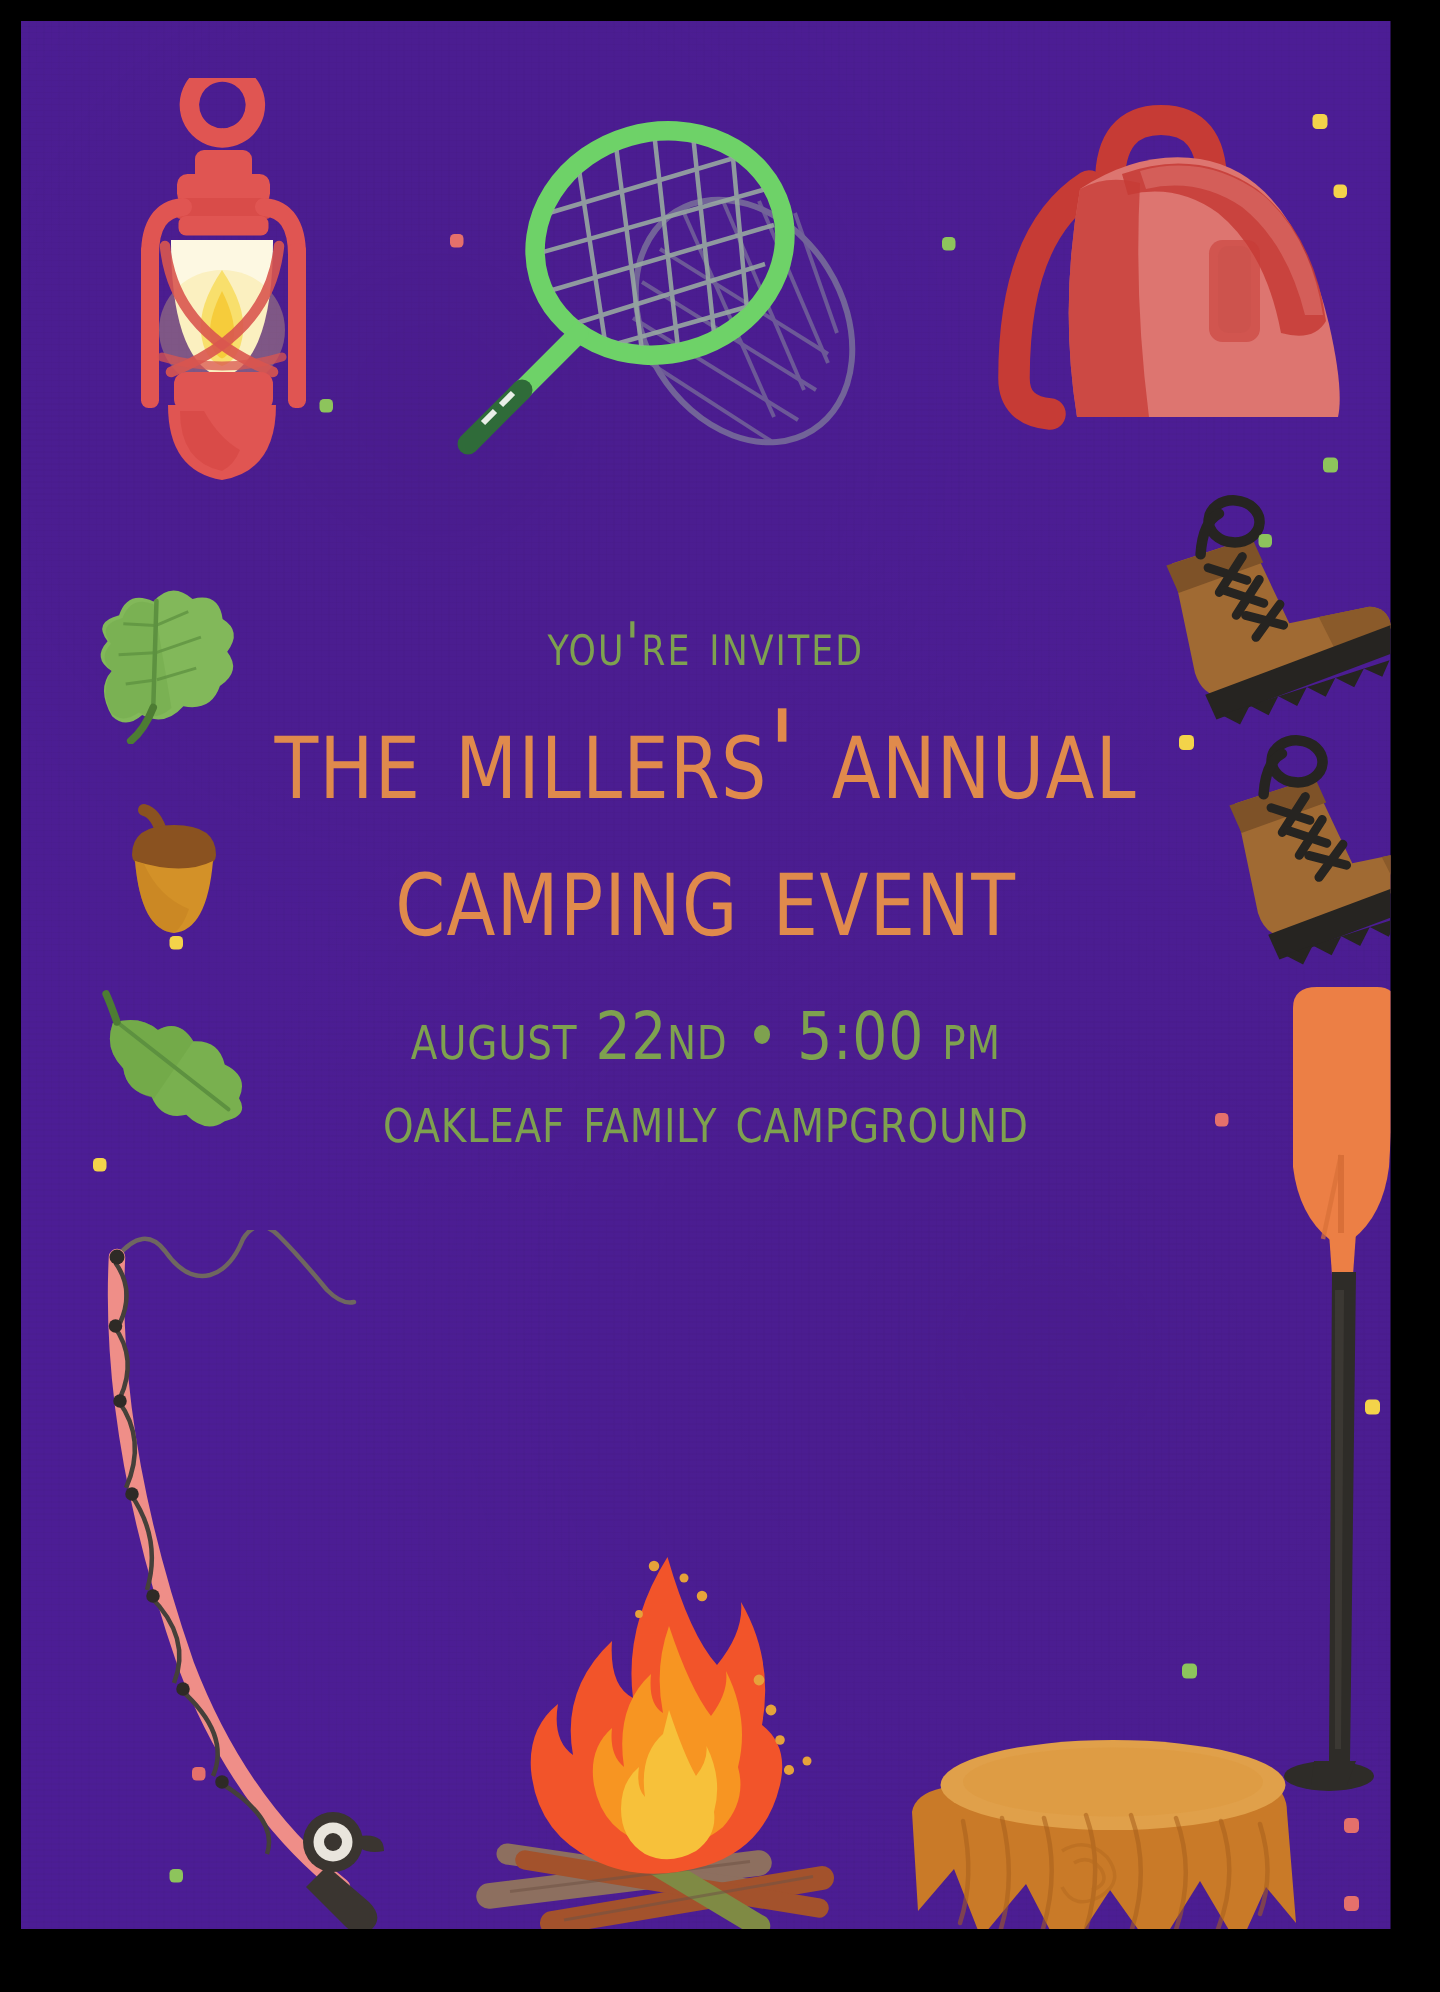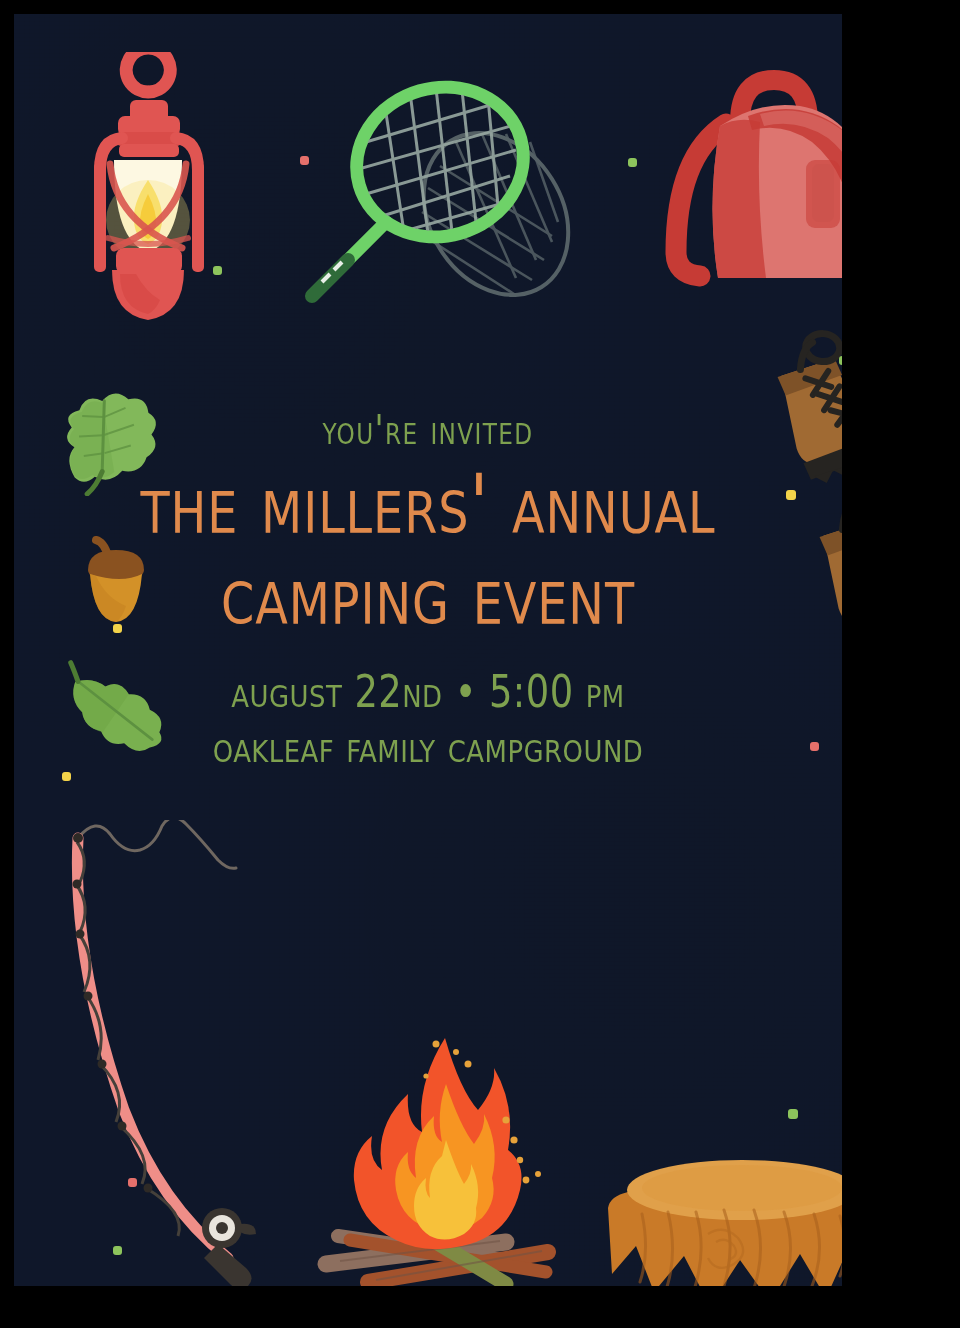--- a/index.html
+++ b/index.html
@@ -20,23 +20,23 @@
     height: 1328px;
     background: #000000;
     box-sizing: border-box;
   }
 
   
   #paper {
     position: absolute;
     left: 14px;
     top: 14px;
-    width: 828px;
+    width: 913px;
     height: 1272px;
-    background: #0f172a;
+    background: #4c1d95;
     overflow: hidden;
   }
 
   
   #paper-texture {
     position: absolute;
     inset: 0;
     pointer-events: none;
     background-image:
       repeating-linear-gradient(0deg, rgba(170,160,140,0.055) 0px, rgba(170,160,140,0.055) 1px, rgba(0,0,0,0) 1px, rgba(0,0,0,0) 4px),

